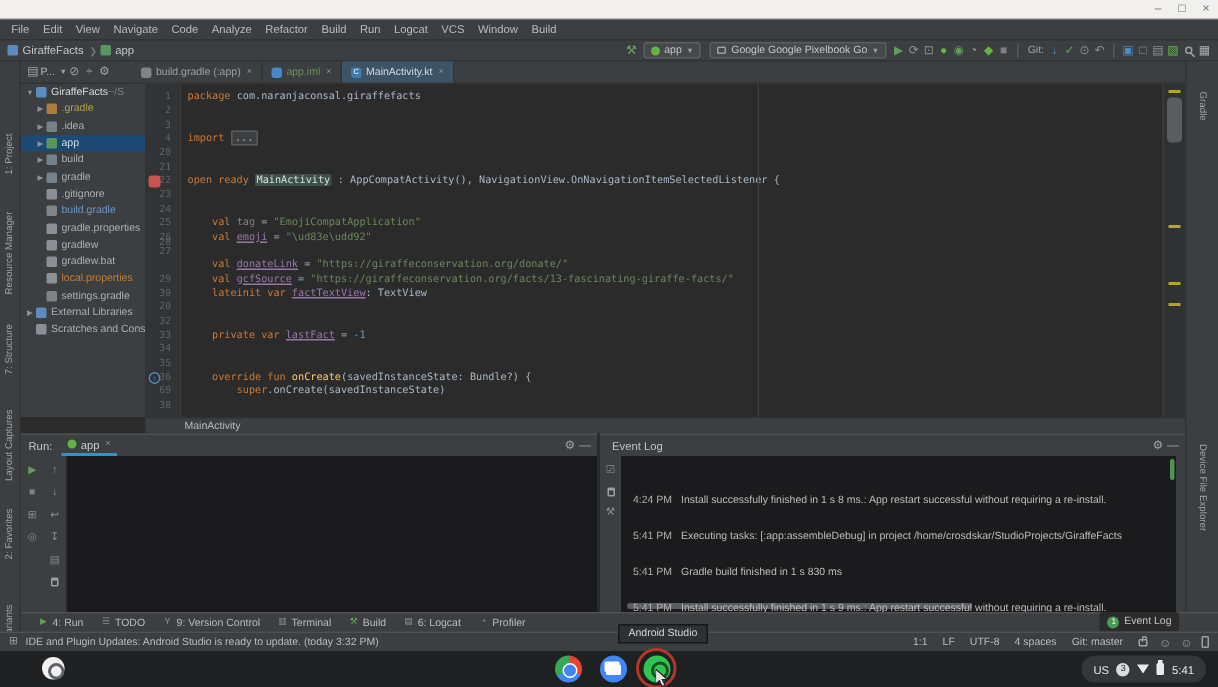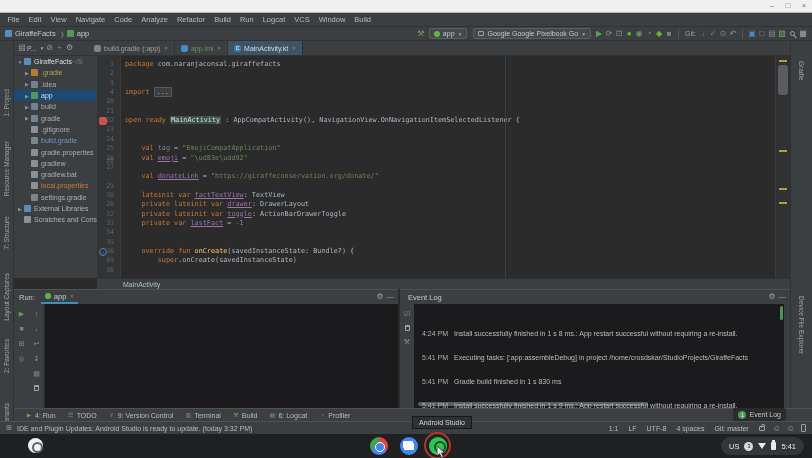--- a/index.html
+++ b/index.html
@@ -341,23 +341,22 @@
     <div class="codeline" style="top: 22.7px;"></div>
     <div class="codeline" style="top: 32.05px;"><span class="k">import </span><span class="fold">...</span></div>
     <div class="codeline" style="top: 41.4px;"></div>
     <div class="codeline" style="top: 50.75px;"></div>
     <div class="codeline" style="top: 60.1px;"><span class="k">open ready </span><span class="hl">MainActivity</span><span class="d"> : AppCompatActivity(), NavigationView.OnNavigationItemSelectedListener {</span></div>
     <div class="codeline" style="top: 69.45px;"></div>
     <div class="codeline" style="top: 78.8px;"></div>
     <div class="codeline" style="top: 88.15px;"><span class="d">    </span><span class="k">val </span><span class="g">tag</span><span class="d"> = </span><span class="s">"EmojiCompatApplication"</span></div>
     <div class="codeline" style="top: 97.5px;"><span class="d">    </span><span class="k">val </span><span class="p">emoji</span><span class="d"> = </span><span class="s">"\ud83e\udd92"</span></div>
     <div class="codeline" style="top: 116.2px;"><span class="d">    </span><span class="k">val </span><span class="p">donateLink</span><span class="d"> = </span><span class="s">"https://giraffeconservation.org/donate/"</span></div>
+    <div class="codeline" style="top: 125.55px;"><span class="d">    </span><span class="k">val </span><span class="p">gcfSource</span><span class="d"> = </span><span class="s">"https://giraffeconservation.org/facts/13-fascinating-giraffe-facts/"</span></div>
     <div class="codeline" style="top: 134.9px;"><span class="d">    </span><span class="k">lateinit var </span><span class="p">factTextView</span><span class="d">: TextView</span></div>
-    <div class="codeline" style="top: 144.25px;"><span class="d">    </span><span class="k">private lateinit var </span><span class="p">drawer</span><span class="d">: DrawerLayout</span></div>
-    <div class="codeline" style="top: 153.6px;"><span class="d">    </span><span class="k">private lateinit var </span><span class="p">toggle</span><span class="d">: ActionBarDrawerToggle</span></div>
     <div class="codeline" style="top: 162.95px;"><span class="d">    </span><span class="k">private var </span><span class="p">lastFact</span><span class="d"> = </span><span class="n">-1</span></div>
     <div class="codeline" style="top: 172.3px;"></div>
     <div class="codeline" style="top: 181.65px;"></div>
     <div class="codeline" style="top: 200.35px;"><span class="d">        </span><span class="k">super</span><span class="d">.onCreate(savedInstanceState)</span></div>
     <div class="codeline" style="top: 191px;"><span class="d">    </span><span class="k">override fun </span><span class="f">onCreate</span><span class="d">(savedInstanceState: Bundle?) {</span></div>
     <div class="codeline" style="top: 209.7px;"></div>
   </div>
 <div class="abs" id="margin-line"></div>
 <div class="abs" id="estripe">
   <div id="ethumb"></div>

